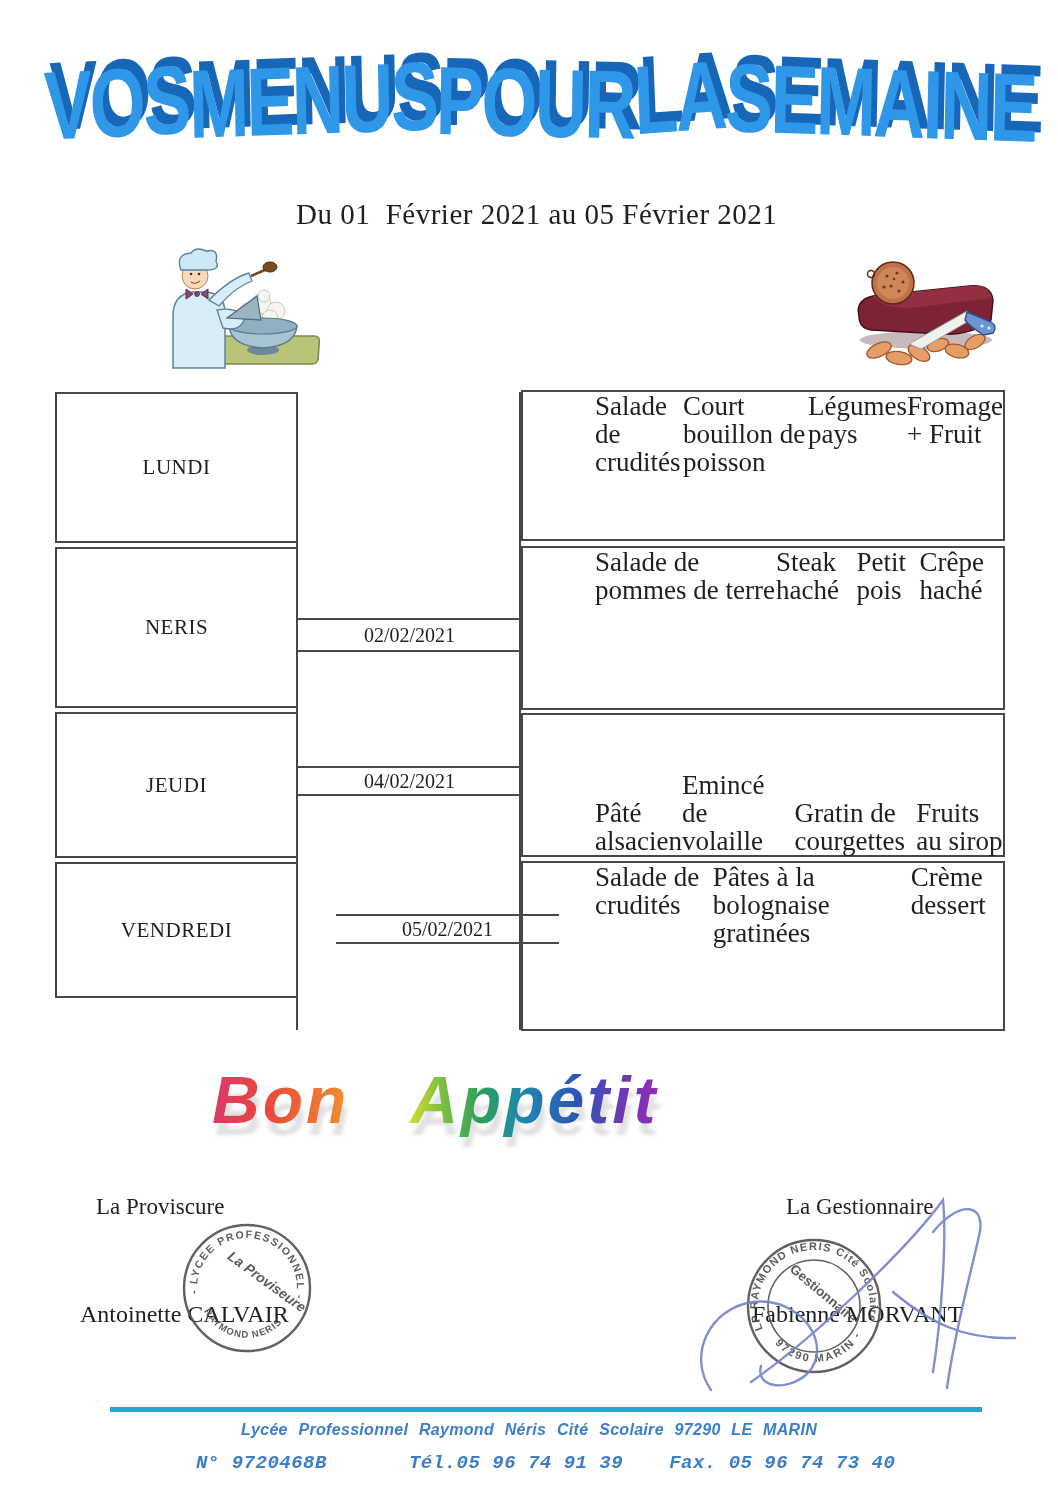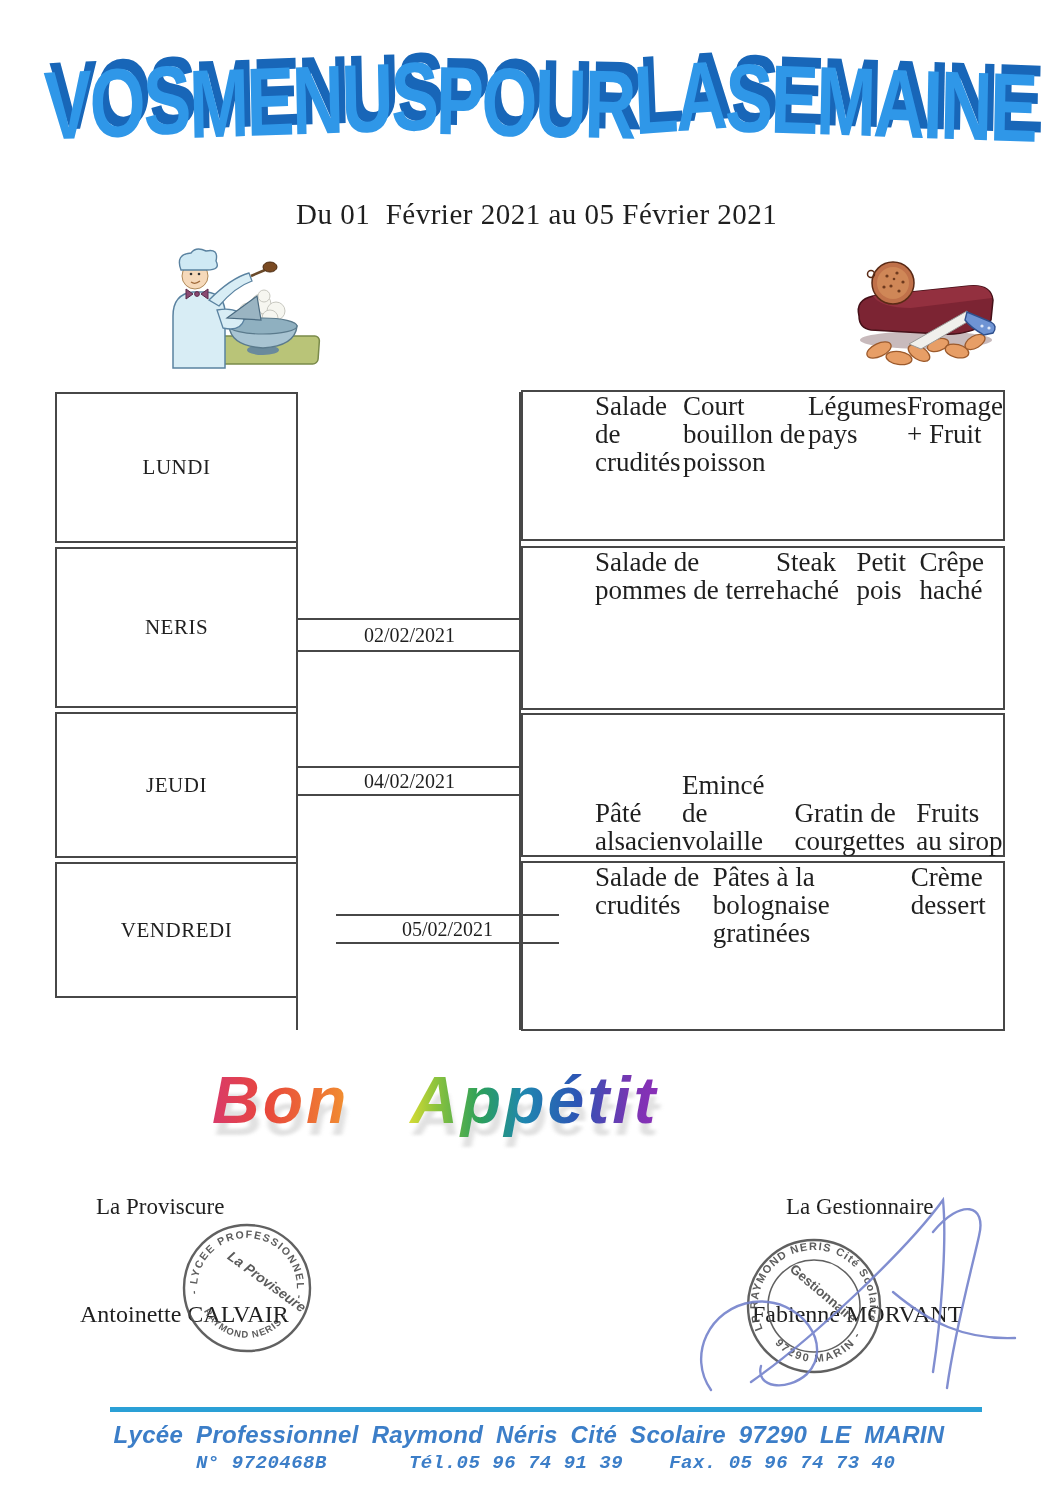--- a/index.html
+++ b/index.html
@@ -87,21 +87,21 @@
   .sig-name-right { left:752px; top:1301px; }
   .stamp-left  { position:absolute; left:180px; top:1218px; }
   .stamp-right { position:absolute; left:744px; top:1233px; }
   .signature-blue { position:absolute; left:693px; top:1190px; }
 
   
   .footer-rule { position:absolute; left:110px; top:1407px; width:872px; height:5px; background:#2aa0d6; }
   .footer-line1 {
     position:absolute; left:0; top:1421px; width:1058px; text-align:center;
     font-family:"Liberation Sans", sans-serif; font-weight:bold; font-style:italic;
-    font-size:24px; color:#3c7ec8; letter-spacing:0.3px; word-spacing:6px; white-space:nowrap;
+    font-size:16px; color:#3c7ec8; letter-spacing:0.3px; word-spacing:6px; white-space:nowrap;
   }
   .footer-line2 {
     position:absolute; left:196px; top:1452px; display:flex;
     font-family:Liberation Mono, monospace; font-weight:bold; font-style:italic;
     font-size:19px; color:#3c7ec8; letter-spacing:0.5px; white-space:nowrap;
   }
   .footer-line2 .f2-tel { margin-left:82px; }
   .footer-line2 .f2-fax { margin-left:46px; }
 
   svg text { font-family:"Liberation Sans", sans-serif; }

